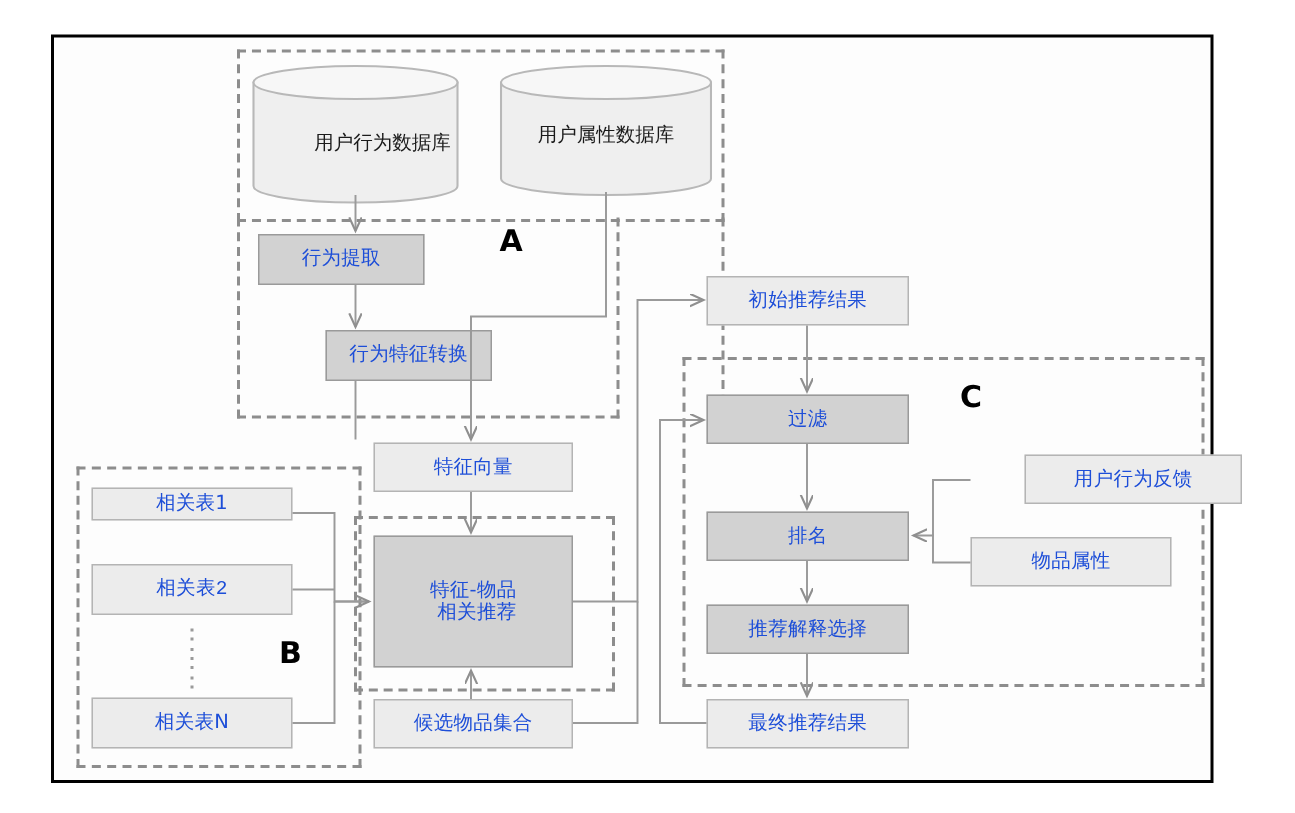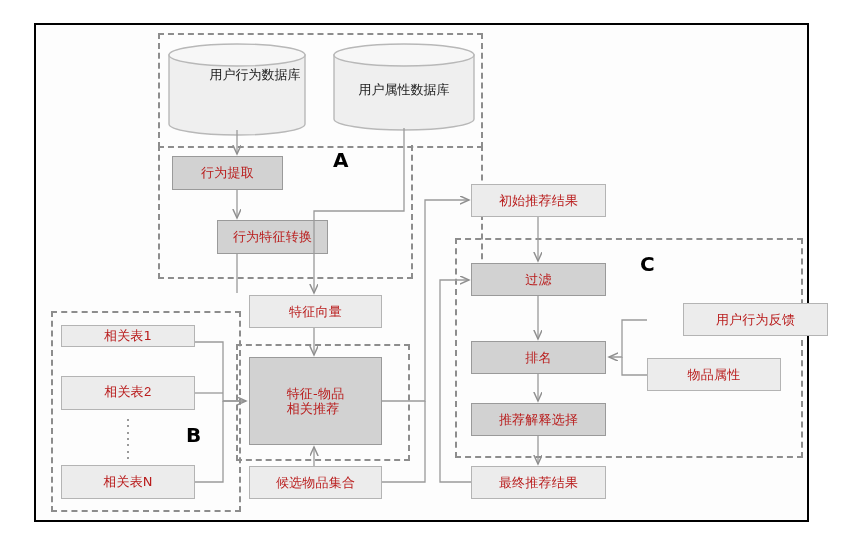--- a/index.html
+++ b/index.html
@@ -34,23 +34,23 @@
     width: 863px;
     height: 542px;
     pointer-events: none;
   }
   .node {
     position: absolute;
     box-sizing: border-box;
     display: flex;
     align-items: center;
     justify-content: center;
-    text-align: left;
+    text-align: right;
     line-height: 1.18;
-    color: #b91c1c;
+    color: #1d4ed8;
     font-size: 13px;
     letter-spacing: 0.2px;
     white-space: pre-line;
   }
   .box-light {
     background: #ececec;
     border: 1px solid #b4b4b4;
   }
   .box-gray {
     background: #d2d2d2;
@@ -113,21 +113,21 @@
 
   <div class="group-label" style="left:333px; top:148px;">A</div>
   <div class="group-label" style="left:186px; top:423px;">B</div>
   <div class="group-label" style="left:640px; top:252px;">C</div>
 
   <div class="cyl" style="left:168px; top:43px; width:138px; height:93px;">
     <svg width="138" height="93" viewBox="0 0 138 93">
       <path d="M1,12 L1,81 A68,11 0 0 0 137,81 L137,12 Z" fill="#efefef" stroke="#b8b8b8" stroke-width="1.4"></path>
       <ellipse cx="69" cy="12" rx="68" ry="11" fill="#f7f7f7" stroke="#b8b8b8" stroke-width="1.4"></ellipse>
     </svg>
-    <div class="cyl-label" style="top:23px;padding-left:36px;">用户行为数据库</div>
+    <div class="cyl-label" style="top:43px;padding-left:36px;">用户行为数据库</div>
   </div>
 
   <div class="cyl" style="left:333px; top:43px; width:142px; height:88px;">
     <svg width="142" height="88" viewBox="0 0 142 88">
       <path d="M1,12 L1,76 A70,11 0 0 0 141,76 L141,12 Z" fill="#efefef" stroke="#b8b8b8" stroke-width="1.4"></path>
       <ellipse cx="71" cy="12" rx="70" ry="11" fill="#f7f7f7" stroke="#b8b8b8" stroke-width="1.4"></ellipse>
     </svg>
     <div class="cyl-label" style="top:38px;">用户属性数据库</div>
   </div>
 

